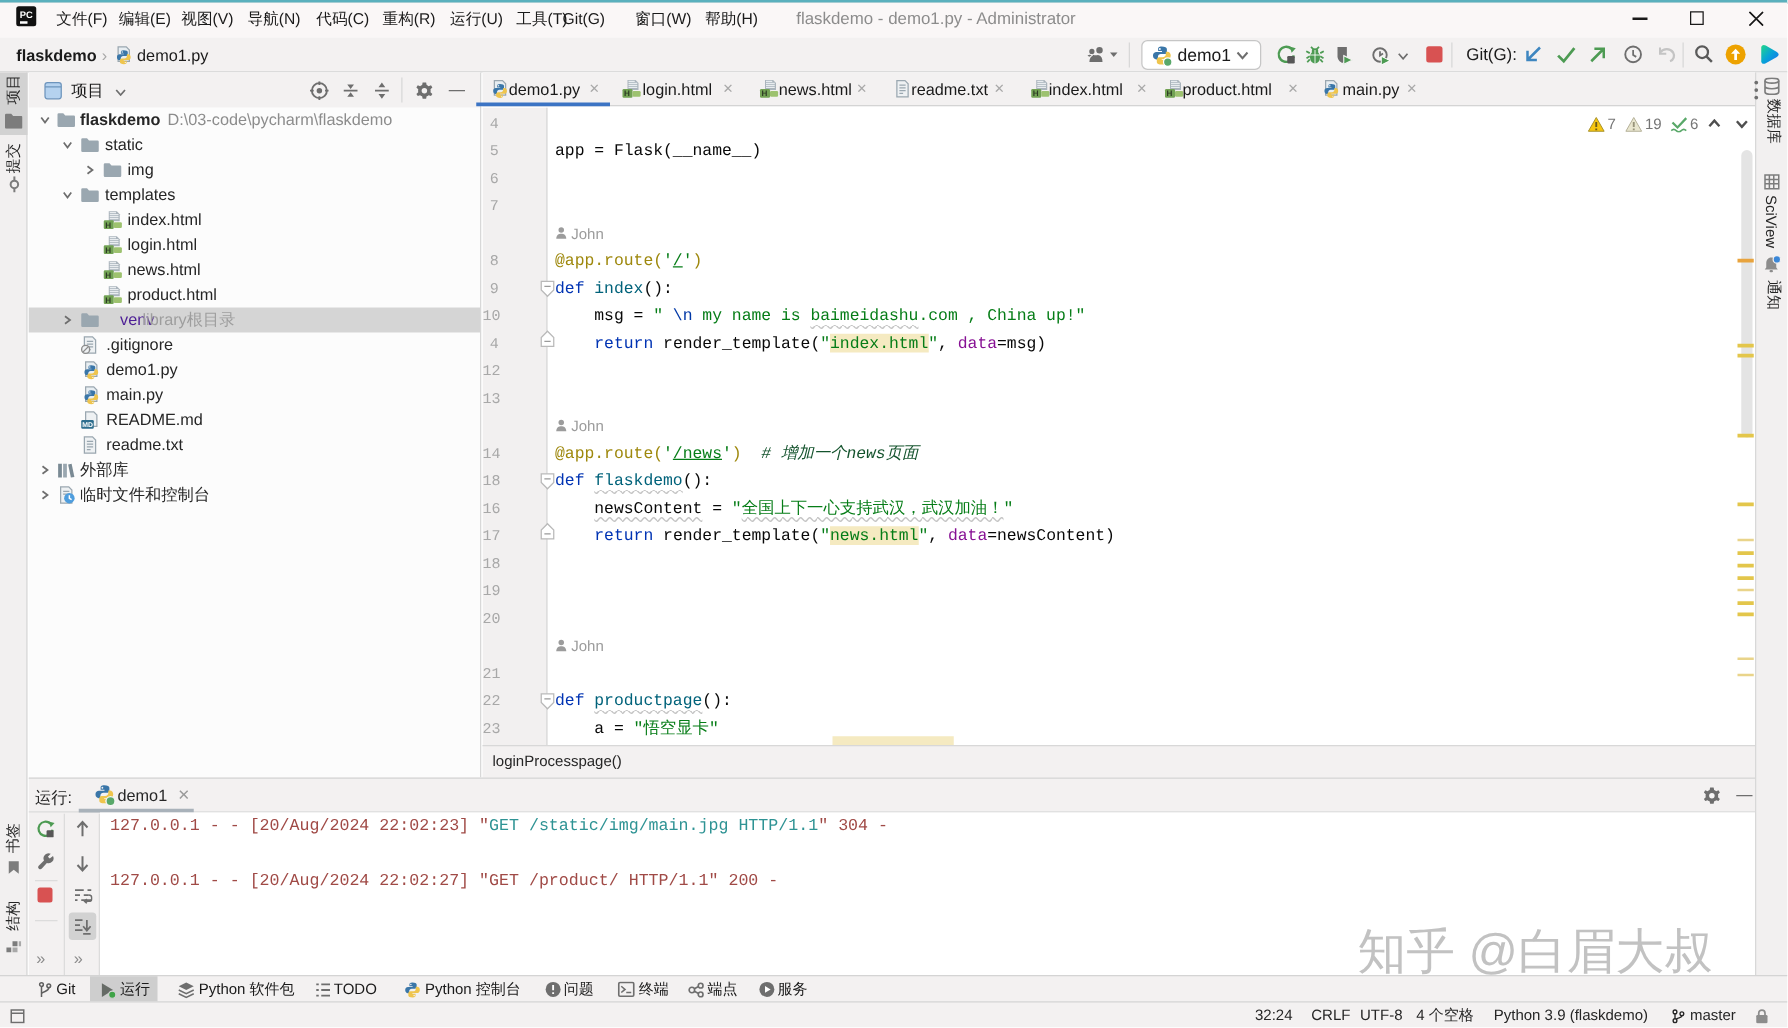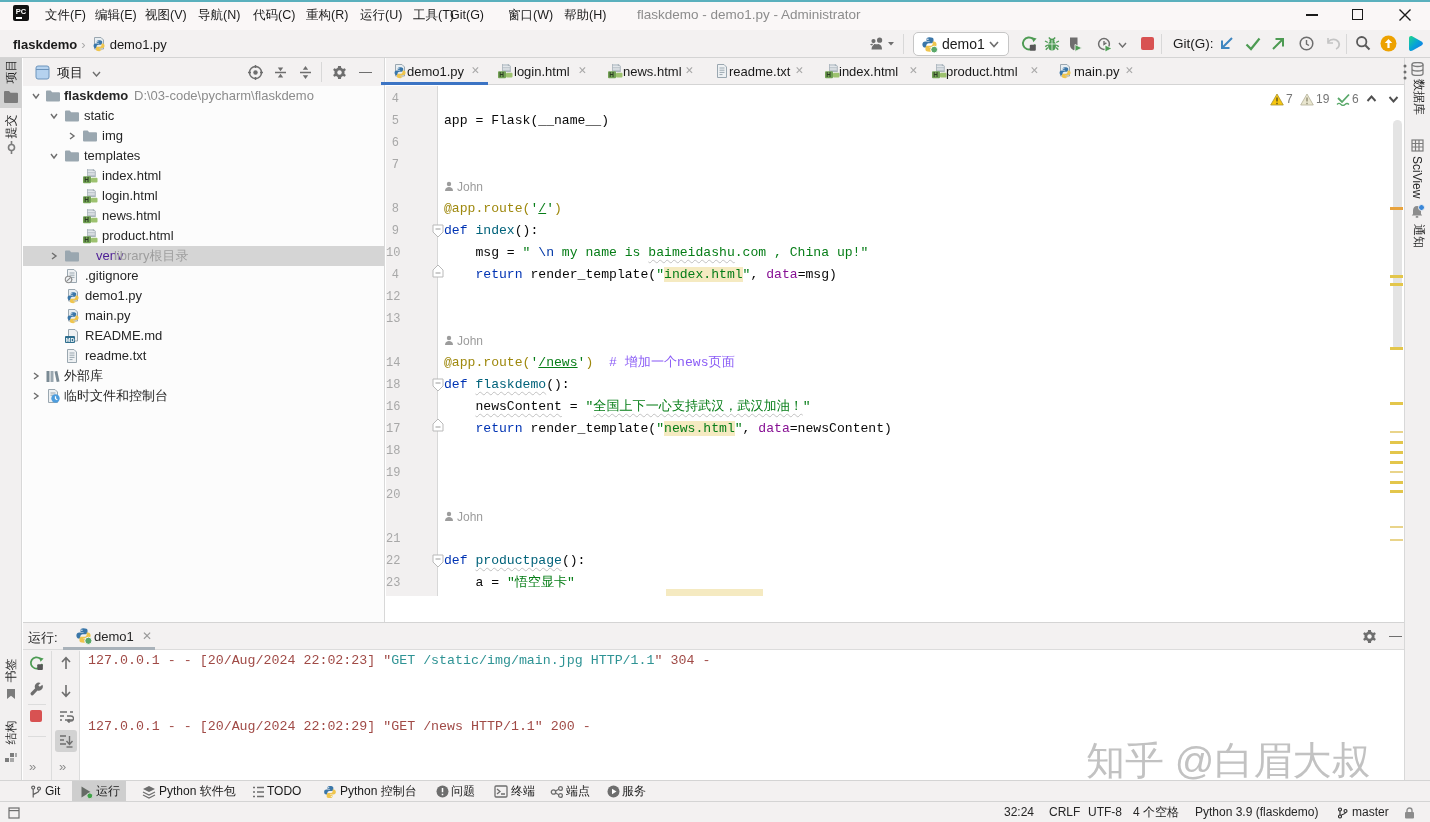--- a/index.html
+++ b/index.html
@@ -37,21 +37,21 @@
 .chev { position:absolute; top:4px; width:12px; height:12px; }
 
 
 #editor { left:386px; top:58px; width:1018px; height:564px; background:#fff; }
 #tabbar { position:absolute; left:0; top:0; width:100%; height:27px; background:#f3f1f1; border-bottom:1px solid #d4d4d4; }
 #tabbar .x { color:#a8a8a8; font-size:10.5px; }
 #codearea { position:absolute; left:0; top:28px; width:100%; height:510px; overflow:hidden; }
 #gutter { position:absolute; left:0; top:0; width:52px; height:510px; background:#f2f0f0; border-right:1px solid #d8d8d8; }
 .lno { position:absolute; left:0; width:13px; text-align:right; font-family:"Liberation Mono",monospace; font-size:12px; color:#a8a8a8; height:22px; line-height:22px; }
 .cl { position:absolute; left:58px; height:22px; line-height:22px; font-family:"Liberation Mono",monospace; font-size:13.1px; color:#080808; white-space:pre; }
-.kw { color:#0033b3; } .str { color:#067d17; } .dec { color:#9e880d; } .cmt { color:#8b5cf6; } .fn { color:#00627a; } .kwarg { color:#871094; } .esc { color:#0037a6; }
+.kw { color:#0033b3; } .str { color:#067d17; } .dec { color:#9e880d; } .cmt { color:#14532d; font-style:italic; } .fn { color:#00627a; } .kwarg { color:#871094; } .esc { color:#0037a6; }
 .hl { background:#f5eac1; }
 .author { color:#9c9c9c; font-family:"Liberation Sans",sans-serif; font-size:12px; }
 #breadcrumb2 { position:absolute; left:0; top:538px; width:100%; height:26px; background:#f3f1f1; border-top:1px solid #d8d8d8; font-size:12px; color:#262626; line-height:25px; }
 
 
 #runpanel { left:23px; top:622px; width:1381px; height:158px; background:#f3f1f1; border-top:1px solid #d4d4d4; }
 #runhead { position:absolute; left:0; top:0; width:100%; height:27px; border-bottom:1px solid #dcdcdc; }
 #console { position:absolute; left:57px; top:27px; width:1324px; height:130px; background:#fff; }
 .conline { position:absolute; left:8px; height:22px; line-height:22px; font-family:"Liberation Mono",monospace; font-size:13.3px; color:#a04a46; white-space:pre; }
 .conline .lnk { color:#2e9394; }
@@ -548,20 +548,21 @@
     <div class="abs" style="left:1004px;top:345px;width:13px;height:2px;background:#e9d48a"></div>
     <div class="abs" style="left:1004px;top:355px;width:13px;height:3px;background:#e3c64b"></div>
     <div class="abs" style="left:1004px;top:365px;width:13px;height:3px;background:#e3c64b"></div>
     <div class="abs" style="left:1004px;top:375px;width:13px;height:3px;background:#e3c64b"></div>
     <div class="abs" style="left:1004px;top:385px;width:13px;height:2px;background:#e9d48a"></div>
     <div class="abs" style="left:1004px;top:395px;width:13px;height:3px;background:#e3c64b"></div>
     <div class="abs" style="left:1004px;top:404px;width:13px;height:3px;background:#e3c64b"></div>
     <div class="abs" style="left:1004px;top:440px;width:13px;height:2px;background:#e9d48a"></div>
     <div class="abs" style="left:1004px;top:453px;width:13px;height:2px;background:#e9d48a"></div>
   </div>
+  <div id="breadcrumb2"><span style="padding-left:8px">loginProcesspage()</span></div>
 </div>
 <div class="abs" id="runpanel">
   <div id="runhead">
     <span class="abs" style="left:5px;top:6px;font-size:13px;color:#262626">运行:</span>
     <svg class="abs" style="left:52px;top:4px" width="18" height="18" viewBox="0 0 18 18">
         <use href="#pylogo" transform="scale(1.06)"></use>
         <circle cx="13.4" cy="13.8" r="3.6" fill="#59a869" stroke="#f7f6f6" stroke-width="1"></circle>
       </svg>
     <span class="abs" style="left:71px;top:6px;font-size:13px;color:#262626">demo1</span>
     <span class="abs" style="left:119px;top:6px;font-size:12px;color:#9a9a9a">✕</span>
@@ -599,21 +600,21 @@
     </svg>
   <div class="abs" style="left:32px;top:107px;width:22px;height:22px;background:#d2d2d2;border-radius:3px"></div>
   <svg class="abs" style="left:36px;top:111px" width="14" height="14" viewBox="0 0 14 14">
       <path d="M1 2 L7 2 M1 6 L5 6 M1 10 L7 10" stroke="#6e6e6e" stroke-width="1.4"></path>
       <path d="M10.5 2 L10.5 10 M7.5 7 L10.5 10.5 L13.5 7" fill="none" stroke="#6e6e6e" stroke-width="1.4"></path>
       <path d="M7.5 13 L13.5 13" stroke="#6e6e6e" stroke-width="1.4"></path>
     </svg>
   <span class="abs" style="left:36px;top:136px;color:#8c8c8c;font-size:13px;letter-spacing:-1px">»</span>
   <div id="console">
     <div class="conline" style="top:0">127.0.0.1 - - [20/Aug/2024 22:02:23] "<span class="lnk">GET /static/img/main.jpg HTTP/1.1</span>" 304 -</div>
-    <div class="conline" style="top:66px">127.0.0.1 - - [20/Aug/2024 22:02:29] "GET /news HTTP/1.1" 200 -</div>
+    <div class="conline" style="top:44px">127.0.0.1 - - [20/Aug/2024 22:02:27] "GET /product/ HTTP/1.1" 200 -</div>
   </div>
 </div>
 <div class="abs" id="bottombar">
   <svg class="abs" style="left:30px;top:4px" width="12" height="13" viewBox="0 0 12 13">
       <circle cx="3.2" cy="2.6" r="1.5" fill="none" stroke="#5f5f5f" stroke-width="1.2"></circle>
       <circle cx="9" cy="3.6" r="1.5" fill="none" stroke="#5f5f5f" stroke-width="1.2"></circle>
       <path d="M3.2 4.2 L3.2 12.5 M9 5.2 C9 8 5.5 7.8 3.4 9.6" fill="none" stroke="#5f5f5f" stroke-width="1.2"></path>
     </svg>
   <span class="bitem" style="left:45px">Git</span>
   <div class="abs" style="left:72px;top:0;width:54px;height:21px;background:#cecece"></div>

